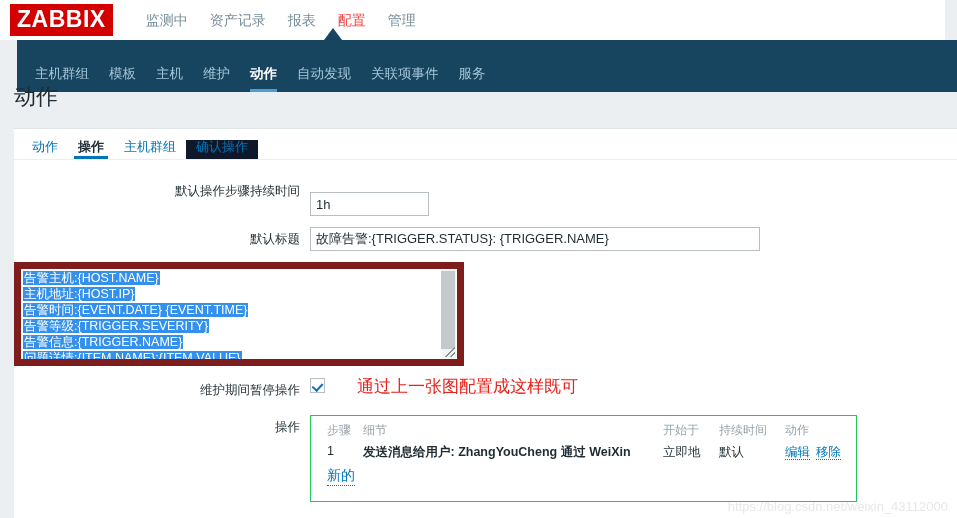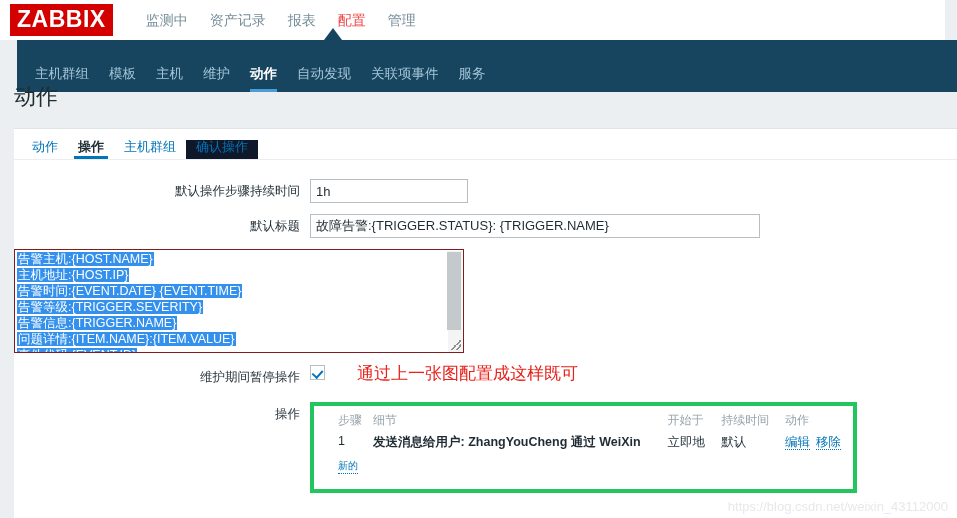--- a/index.html
+++ b/index.html
@@ -143,28 +143,28 @@
   input.txt {
     border: 1px solid #b8bfc4;
     background: #ffffff;
     font-size: 13px;
     color: #1f2c33;
     padding: 2px 5px;
     height: 24px;
     font-family: "Liberation Sans", sans-serif;
     outline: none;
   }
-  input.w-small { width: 158px; }
+  input.w-small { width: 119px; margin-top: 13px; }
   input.w-large { width: 450px; }
 
   .ta-wrap { position: relative; width: 450px; height: 104px; }
   .textarea-box {
     position: absolute; left: 0; top: 0;
     width: 450px; height: 104px;
-    border: 1px solid #7f1d1d;
+    border: 7px solid #7f1d1d;
     background: #ffffff;
     overflow: hidden;
   }
   .ta-lines {
     position: absolute; left: 2px; top: 1px;
     width: 432px;
   }
   .ta-line {
     font-size: 12.5px;
     line-height: 16px;
@@ -217,23 +217,23 @@
     color: #e8211a;
     font-size: 17px;
     margin-left: 32px;
     white-space: nowrap;
     line-height: 18px;
   }
 
   
   .ops-box {
     width: 547px;
-    border: 4px solid #22c55e;
-    background: #ffffff;
-    padding: 5px 8px 7px 20px;
+    border: 1px solid #22c55e;
+    background: #ffffff;
+    padding: 5px 8px 7px 12px;
   }
   .ops-table { width: 100%; border-collapse: collapse; }
   .ops-table th {
     font-size: 12px;
     color: #97a3ac;
     font-weight: normal;
     text-align: left;
     padding: 1px 4px 3px 4px;
     white-space: nowrap;
   }
@@ -252,21 +252,21 @@
   .lnk {
     color: #0275b8;
     border-bottom: 1px dotted #0275b8;
     cursor: pointer;
     text-decoration: none;
   }
   .lnk + .lnk { margin-left: 6px; }
   .new-link {
     display: inline-block;
     margin: 2px 0 8px 4px;
-    font-size: 10px;
+    font-size: 14px;
   }
 
   .watermark {
     position: absolute;
     right: 9px; bottom: 4px;
     font-size: 13px;
     color: #e6e8ea;
     white-space: nowrap;
   }
 </style>

